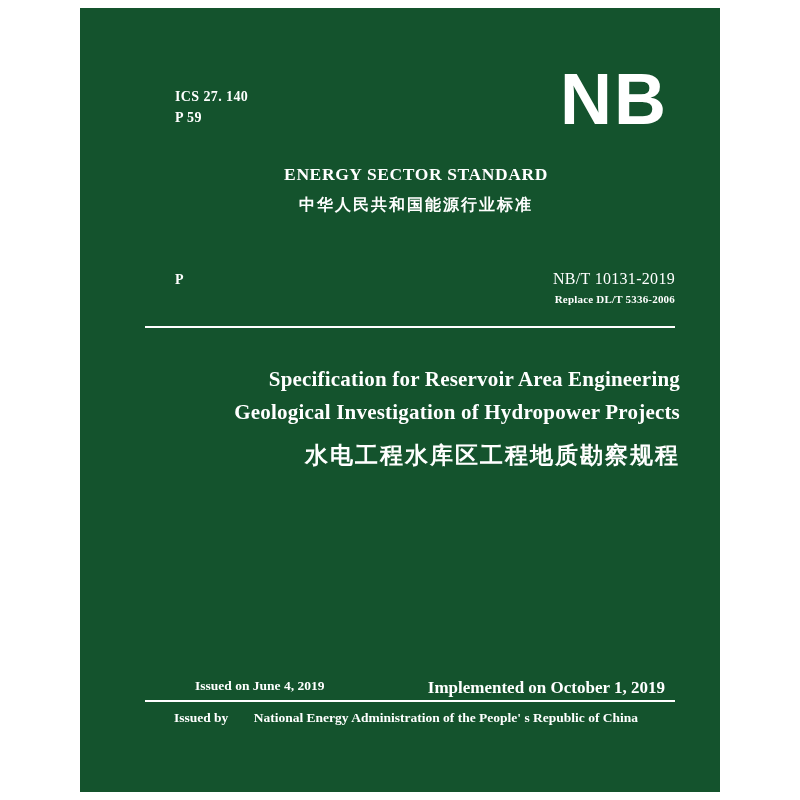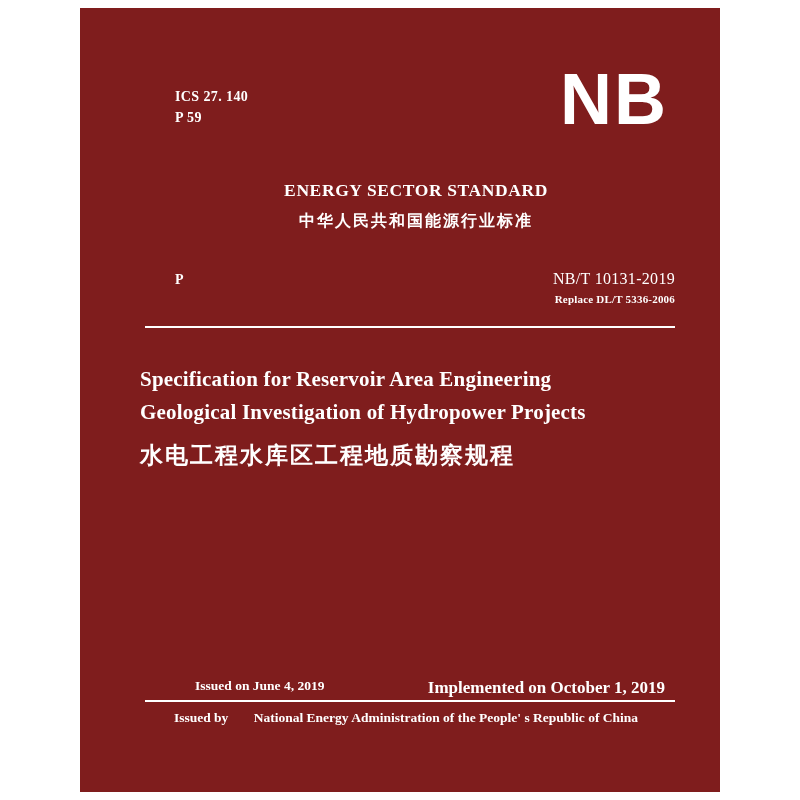--- a/index.html
+++ b/index.html
@@ -13,21 +13,21 @@
     height: 800px;
     background: #ffffff;
     overflow: hidden;
   }
   .cover {
     position: absolute;
     left: 80px;
     top: 8px;
     width: 640px;
     height: 784px;
-    background: #7f1d1d;
+    background: #14532d;
     color: #ffffff;
     font-family: "Liberation Serif", serif;
   }
   
   .ics-block {
     position: absolute;
     left: 95px;
     top: 78px;
     line-height: 1.5;
   }
@@ -45,21 +45,21 @@
     font-weight: bold;
     font-size: 72px;
     letter-spacing: 2px;
     line-height: 1;
   }
   
   .std-head {
     position: absolute;
     left: 0;
     right: 0;
-    top: 170px;
+    top: 154px;
     text-align: center;
     padding-left: 32px;
   }
   .std-head .en1,
   .std-head .en2 {
     font-family: "Liberation Serif", serif;
     font-weight: bold;
     font-size: 17.5px;
     letter-spacing: 0.6px;
     line-height: 1.45;
@@ -113,21 +113,21 @@
     background: #ffffff;
   }
   .rule-top { top: 318px; }
   .rule-bottom { top: 692px; }
   
   .main-title {
     position: absolute;
     left: 60px;
     right: 40px;
     top: 355px;
-    text-align: left;
+    text-align: right;
   }
   .main-title .t-en {
     font-family: "Liberation Serif", serif;
     font-weight: bold;
     font-size: 21px;
     line-height: 1.55;
     letter-spacing: 0.2px;
   }
   .main-title .t-cn {
     margin-top: 12px;

